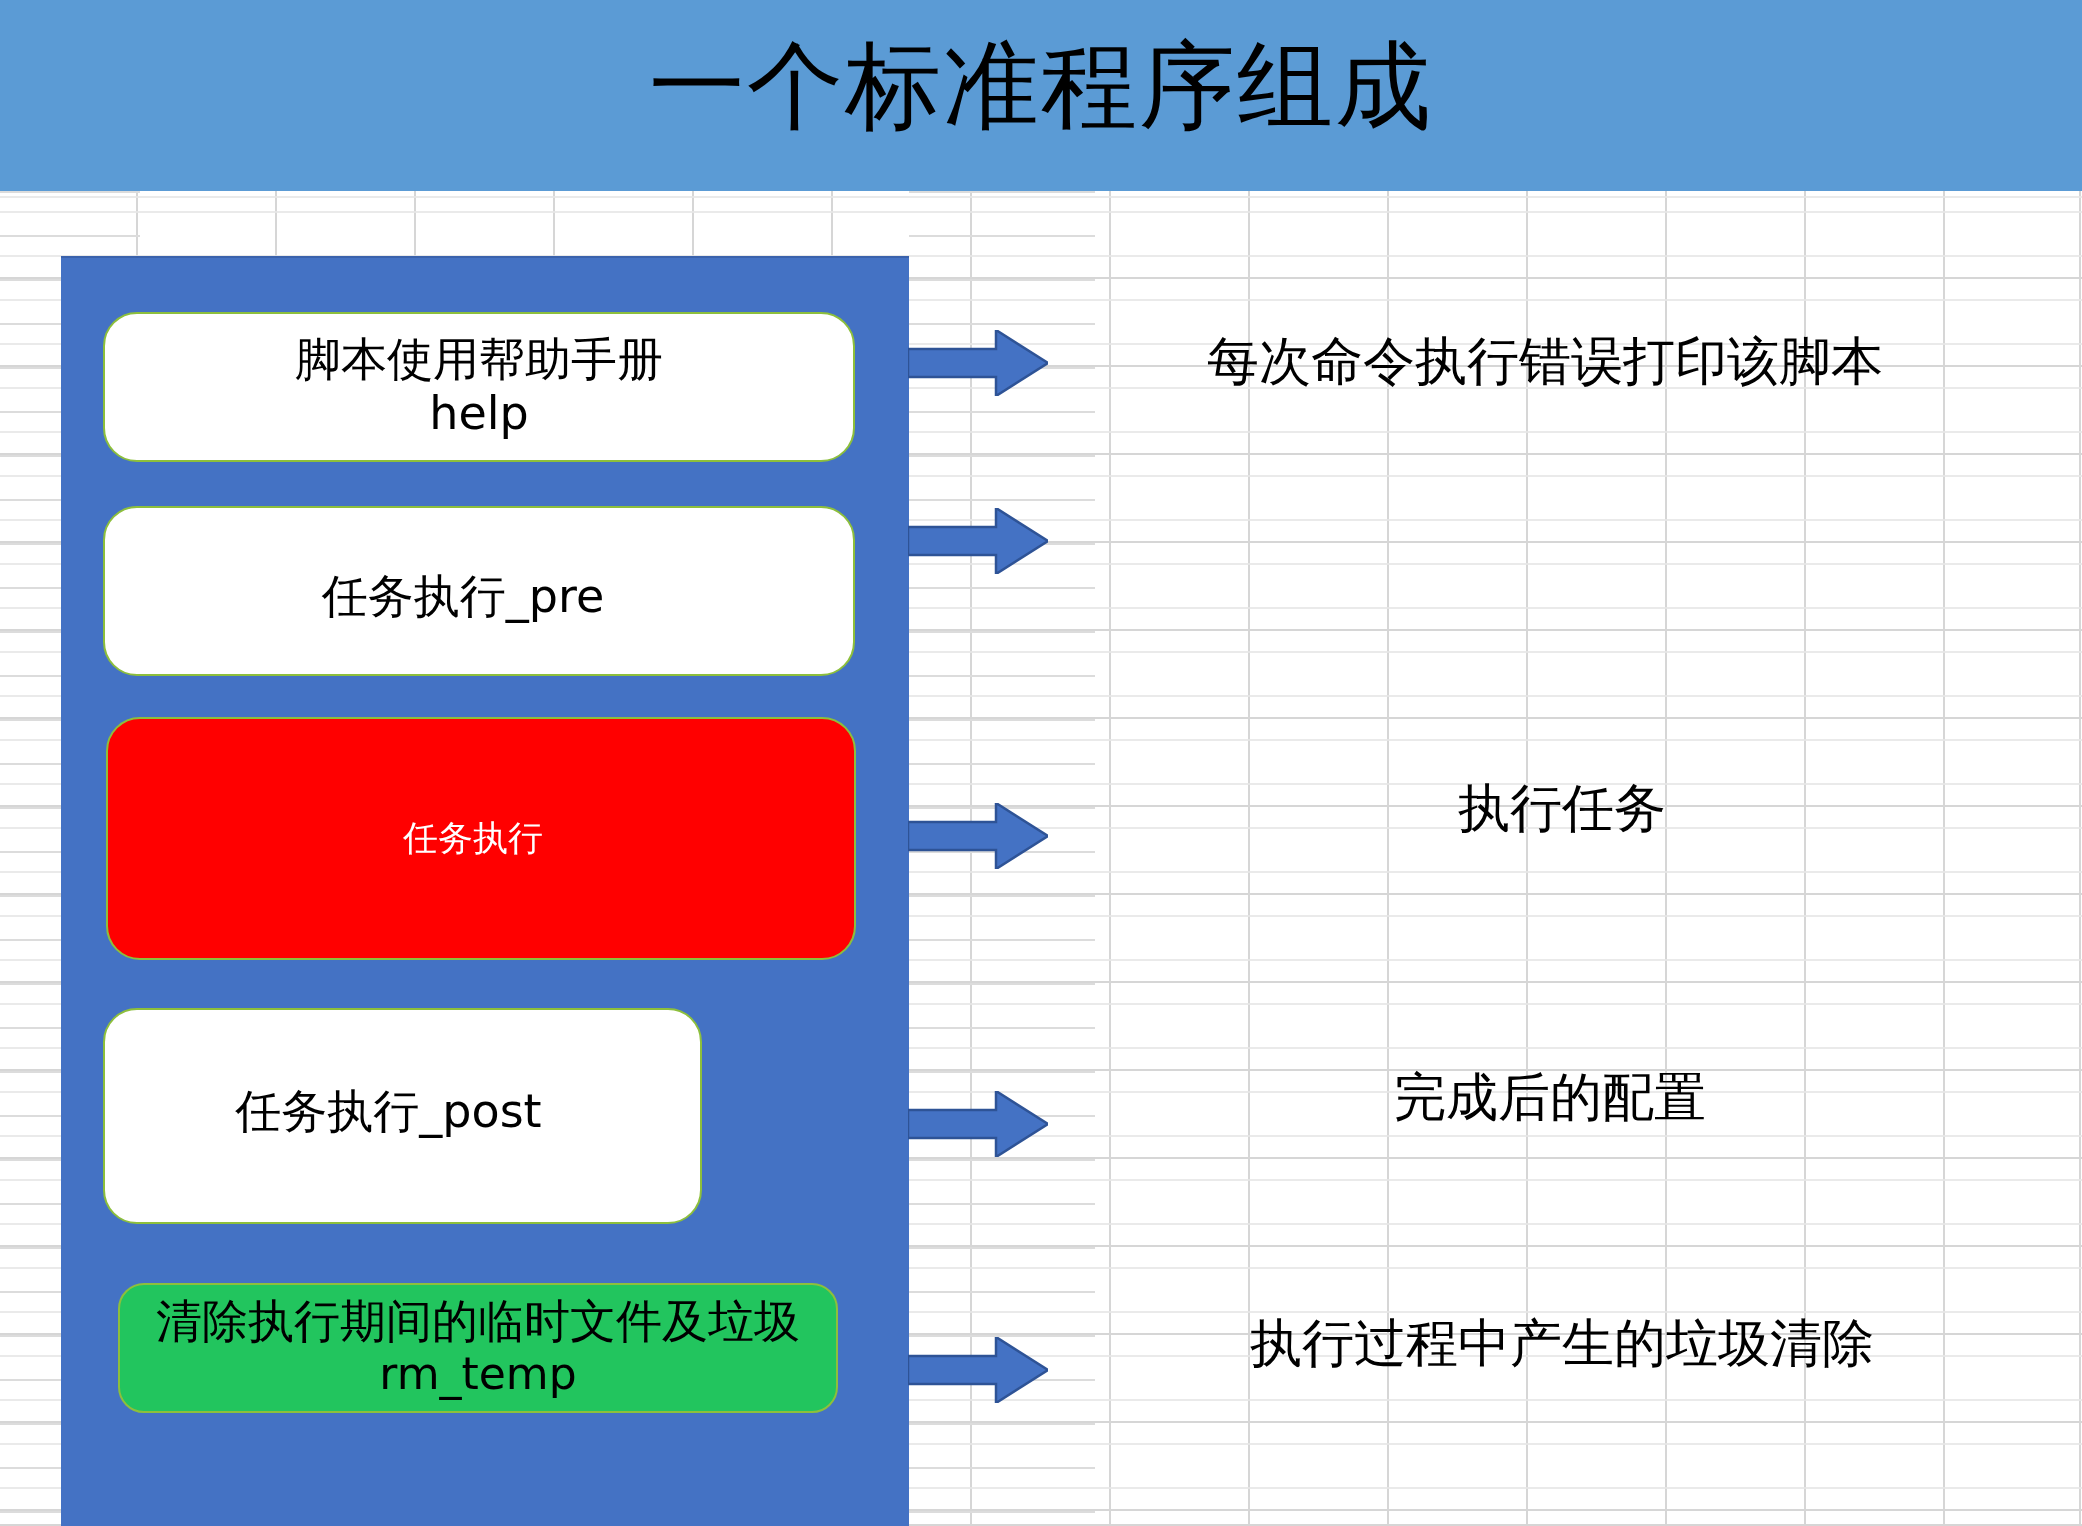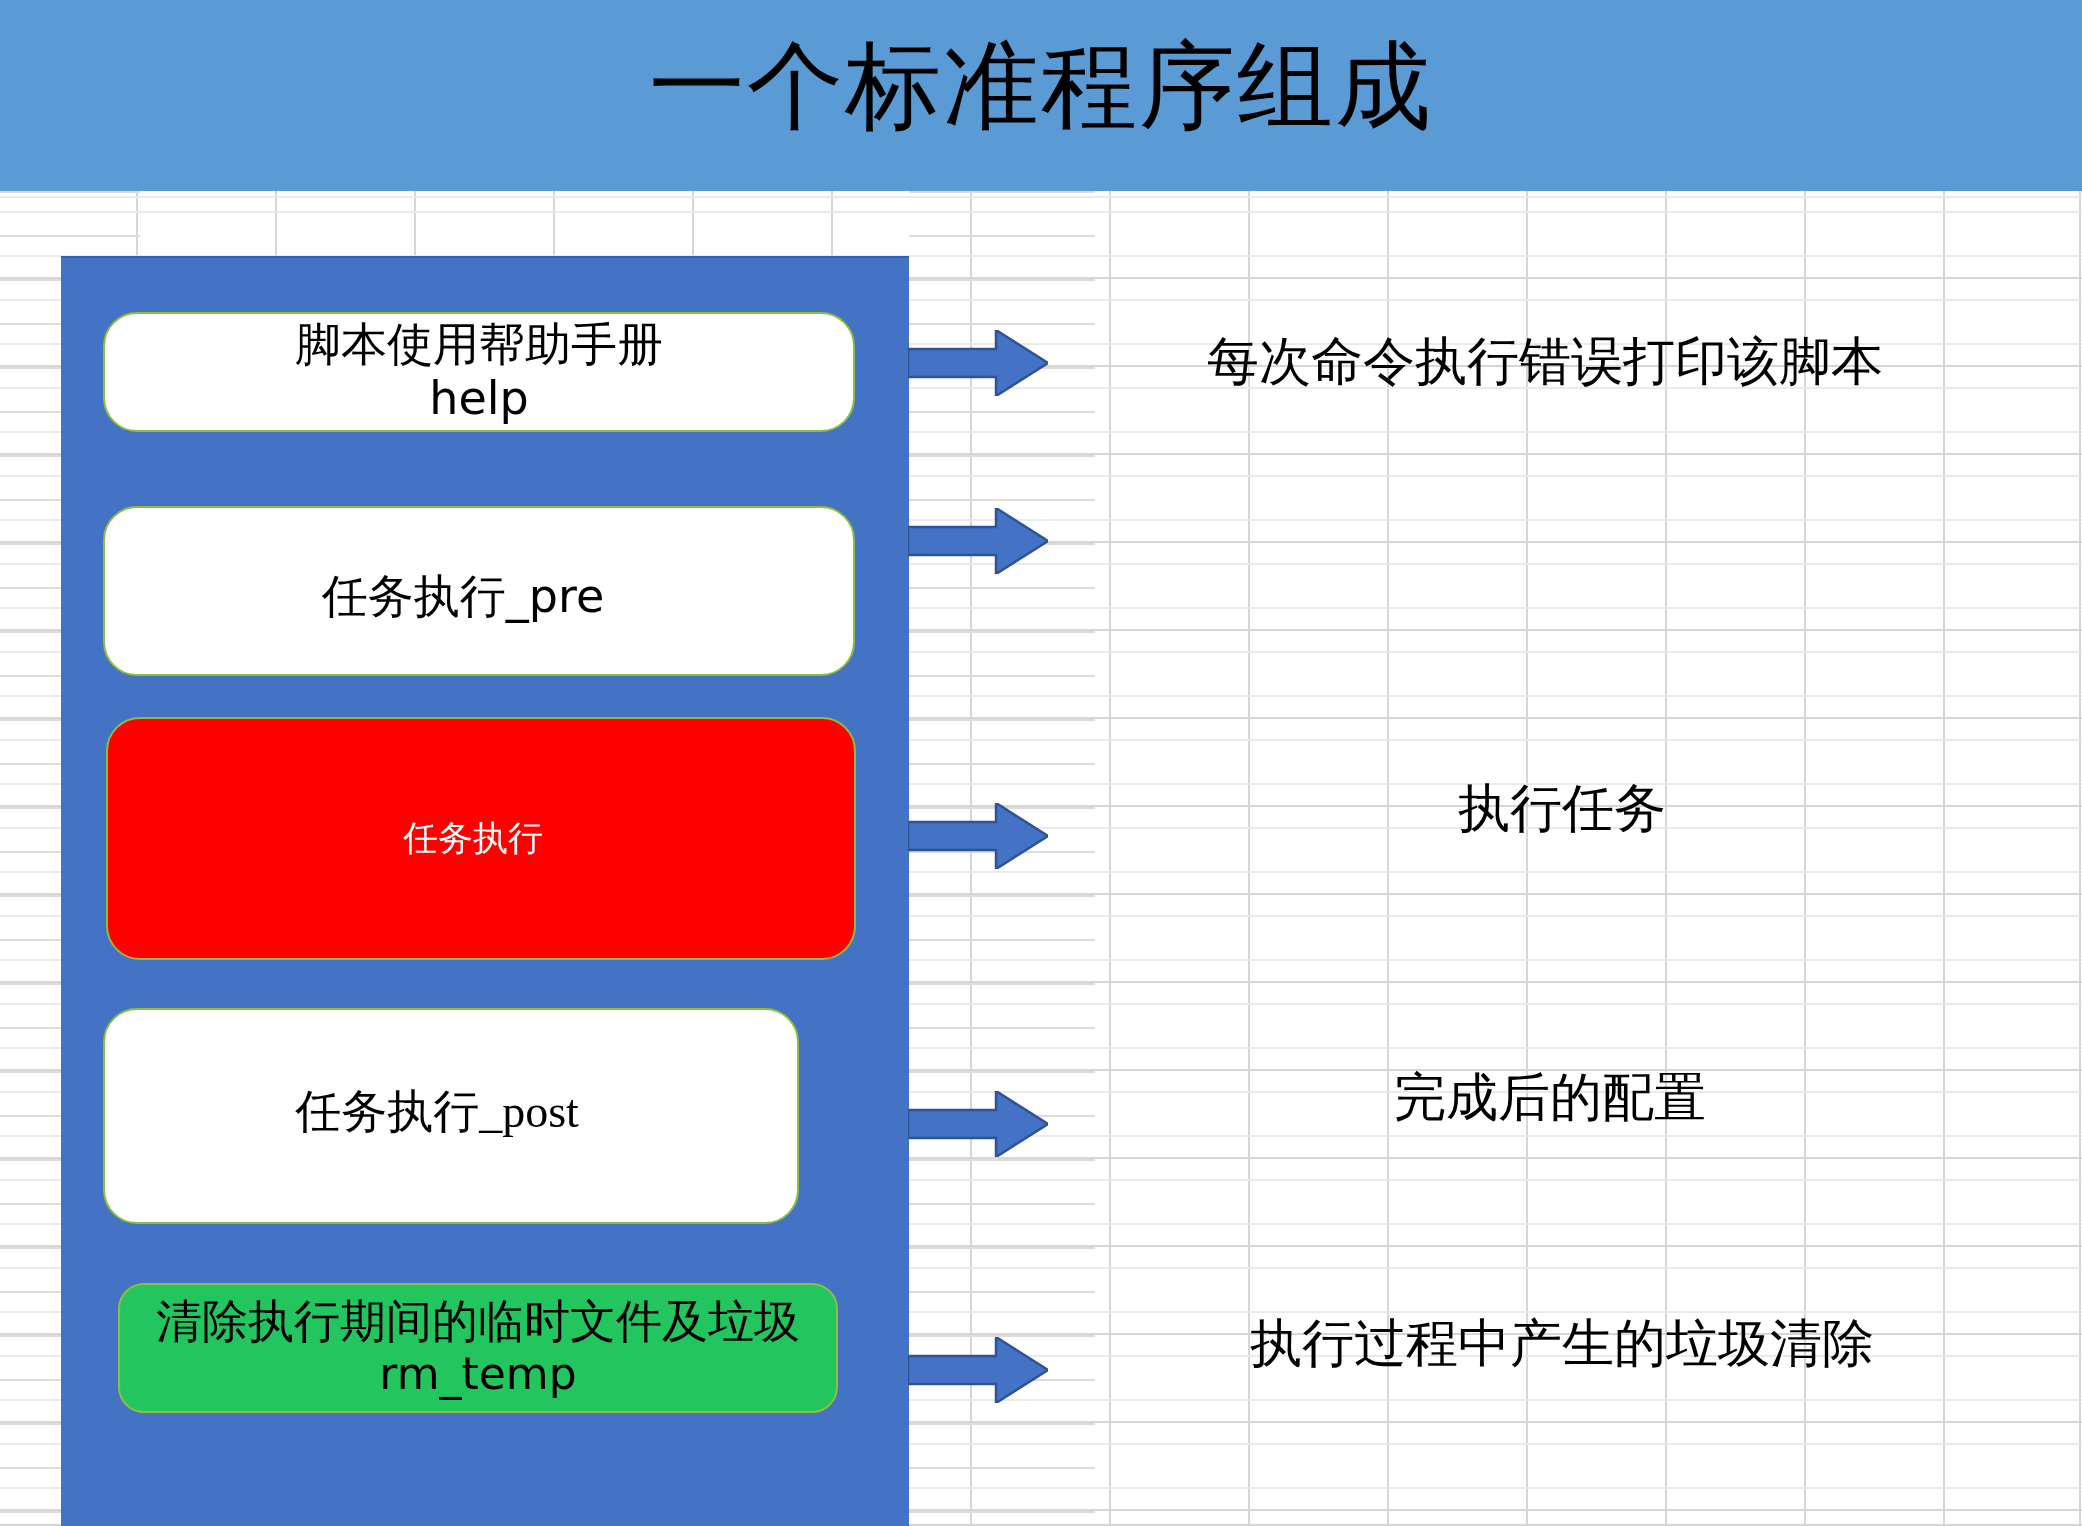--- a/index.html
+++ b/index.html
@@ -112,45 +112,44 @@
     align-items: center;
     justify-content: center;
     text-align: center;
     font-family: "DejaVu Sans", "Liberation Sans", sans-serif;
     color: #000000;
   }
   .stage-box .line1 { line-height: 1.16; }
   .stage-box .line2 { line-height: 1.2; }
 
   .box-help {
-    left: 103px; top: 312px; width: 752px; height: 120px;
+    left: 103px; top: 312px; width: 752px; height: 150px;
     background: #ffffff;
     font-size: 46px;
   }
   .box-pre {
     left: 103px; top: 506px; width: 752px; height: 170px;
     background: #ffffff;
     font-size: 46px;
   }
   .box-pre .line1 { position: relative; left: -16px; top: 6px; }
 
   .box-exec {
     left: 106px; top: 717px; width: 750px; height: 243px;
     background: #FF0000;
     color: #ffffff;
     font-size: 35px;
     border-color: #8DBF3C;
   }
   .box-exec .line1 { position: relative; left: -8px; }
 
   .box-post {
-    left: 103px; top: 1008px; width: 696px; height: 216px;
-    background: #ffffff;
-    font-size: 46px;
-    font-family: Liberation Serif, serif;
+    left: 103px; top: 1008px; width: 599px; height: 216px;
+    background: #ffffff;
+    font-size: 46px;
   }
   .box-post .line1 { position: relative; left: -14px; top: -4px; }
 
   .box-rmtemp {
     left: 118px; top: 1283px; width: 720px; height: 130px;
     background: #22c55e;
     font-size: 46px;
     border-radius: 26px;
   }
   .box-rmtemp .line1 { font-size: 46px; }

